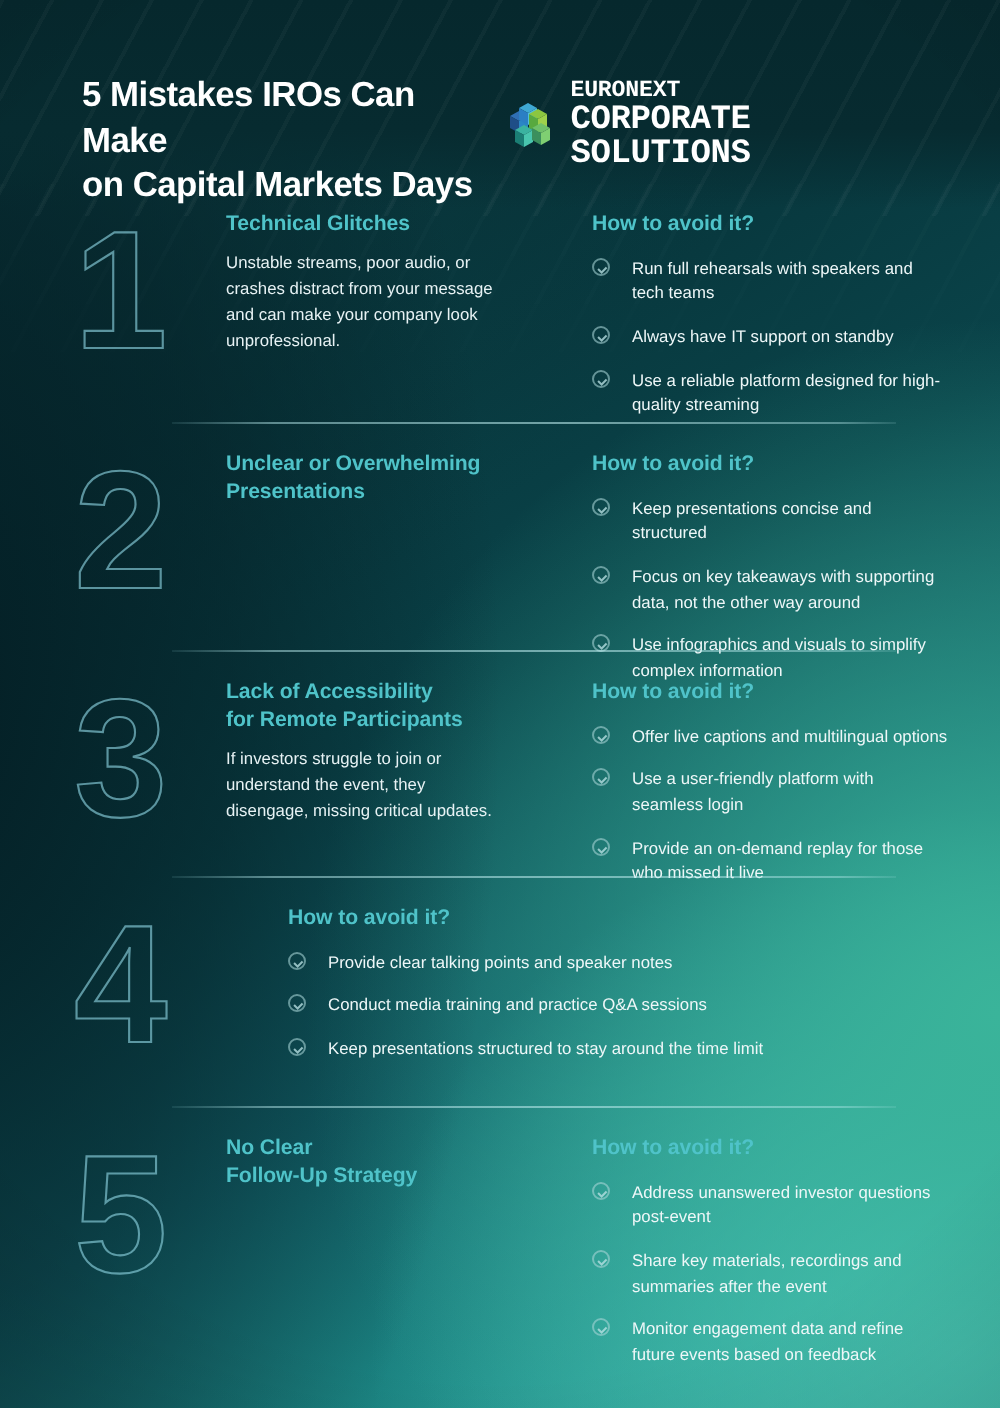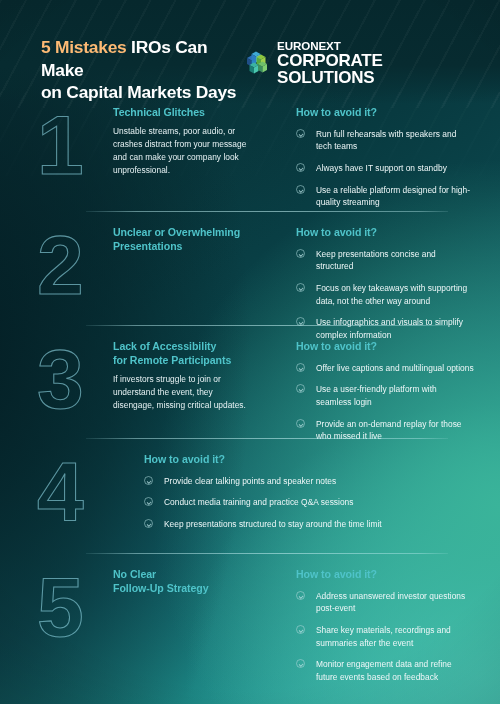--- a/index.html
+++ b/index.html
@@ -49,27 +49,27 @@
 
   
   .header{
     position:absolute; left:41px; right:26px; top:36px; height:52px;
     display:flex; align-items:flex-start; justify-content:space-between;
   }
   .title{
     font-size:17.4px; font-weight:700; line-height:1.30;
     color:#ffffff; letter-spacing:-0.25px; white-space:pre-line;
   }
-  .title .accent{ color:#fdba74; }
+  .title .accent{ color:#ffffff; }
 
   .logo{ display:flex; align-items:center; gap:7px; padding-top:4px; }
   .logo-mark{ width:25px; height:26px; flex:0 0 auto; }
   .logo-text{
     color:#ffffff; font-weight:700; line-height:1.02;
-    font-size:11.6px; letter-spacing:-0.1px;
+    font-size:11.6px; letter-spacing:-0.1px;font-family:Liberation Mono, monospace;
   }
   .logo-text .l2{ font-size:17px; letter-spacing:-0.2px; }
 
   
   .sections{ position:absolute; left:0; right:0; top:100px; }
   .section{ position:relative; padding:0 26px 0 41px; }
   .divider{
     height:1px; margin:0 26px 0 45px;
     background:linear-gradient(90deg, rgba(150,215,220,0.10) 0%, rgba(175,225,228,0.52) 14%, rgba(185,232,234,0.60) 55%, rgba(185,235,238,0.42) 92%, rgba(185,235,238,0.12) 100%);
   }

